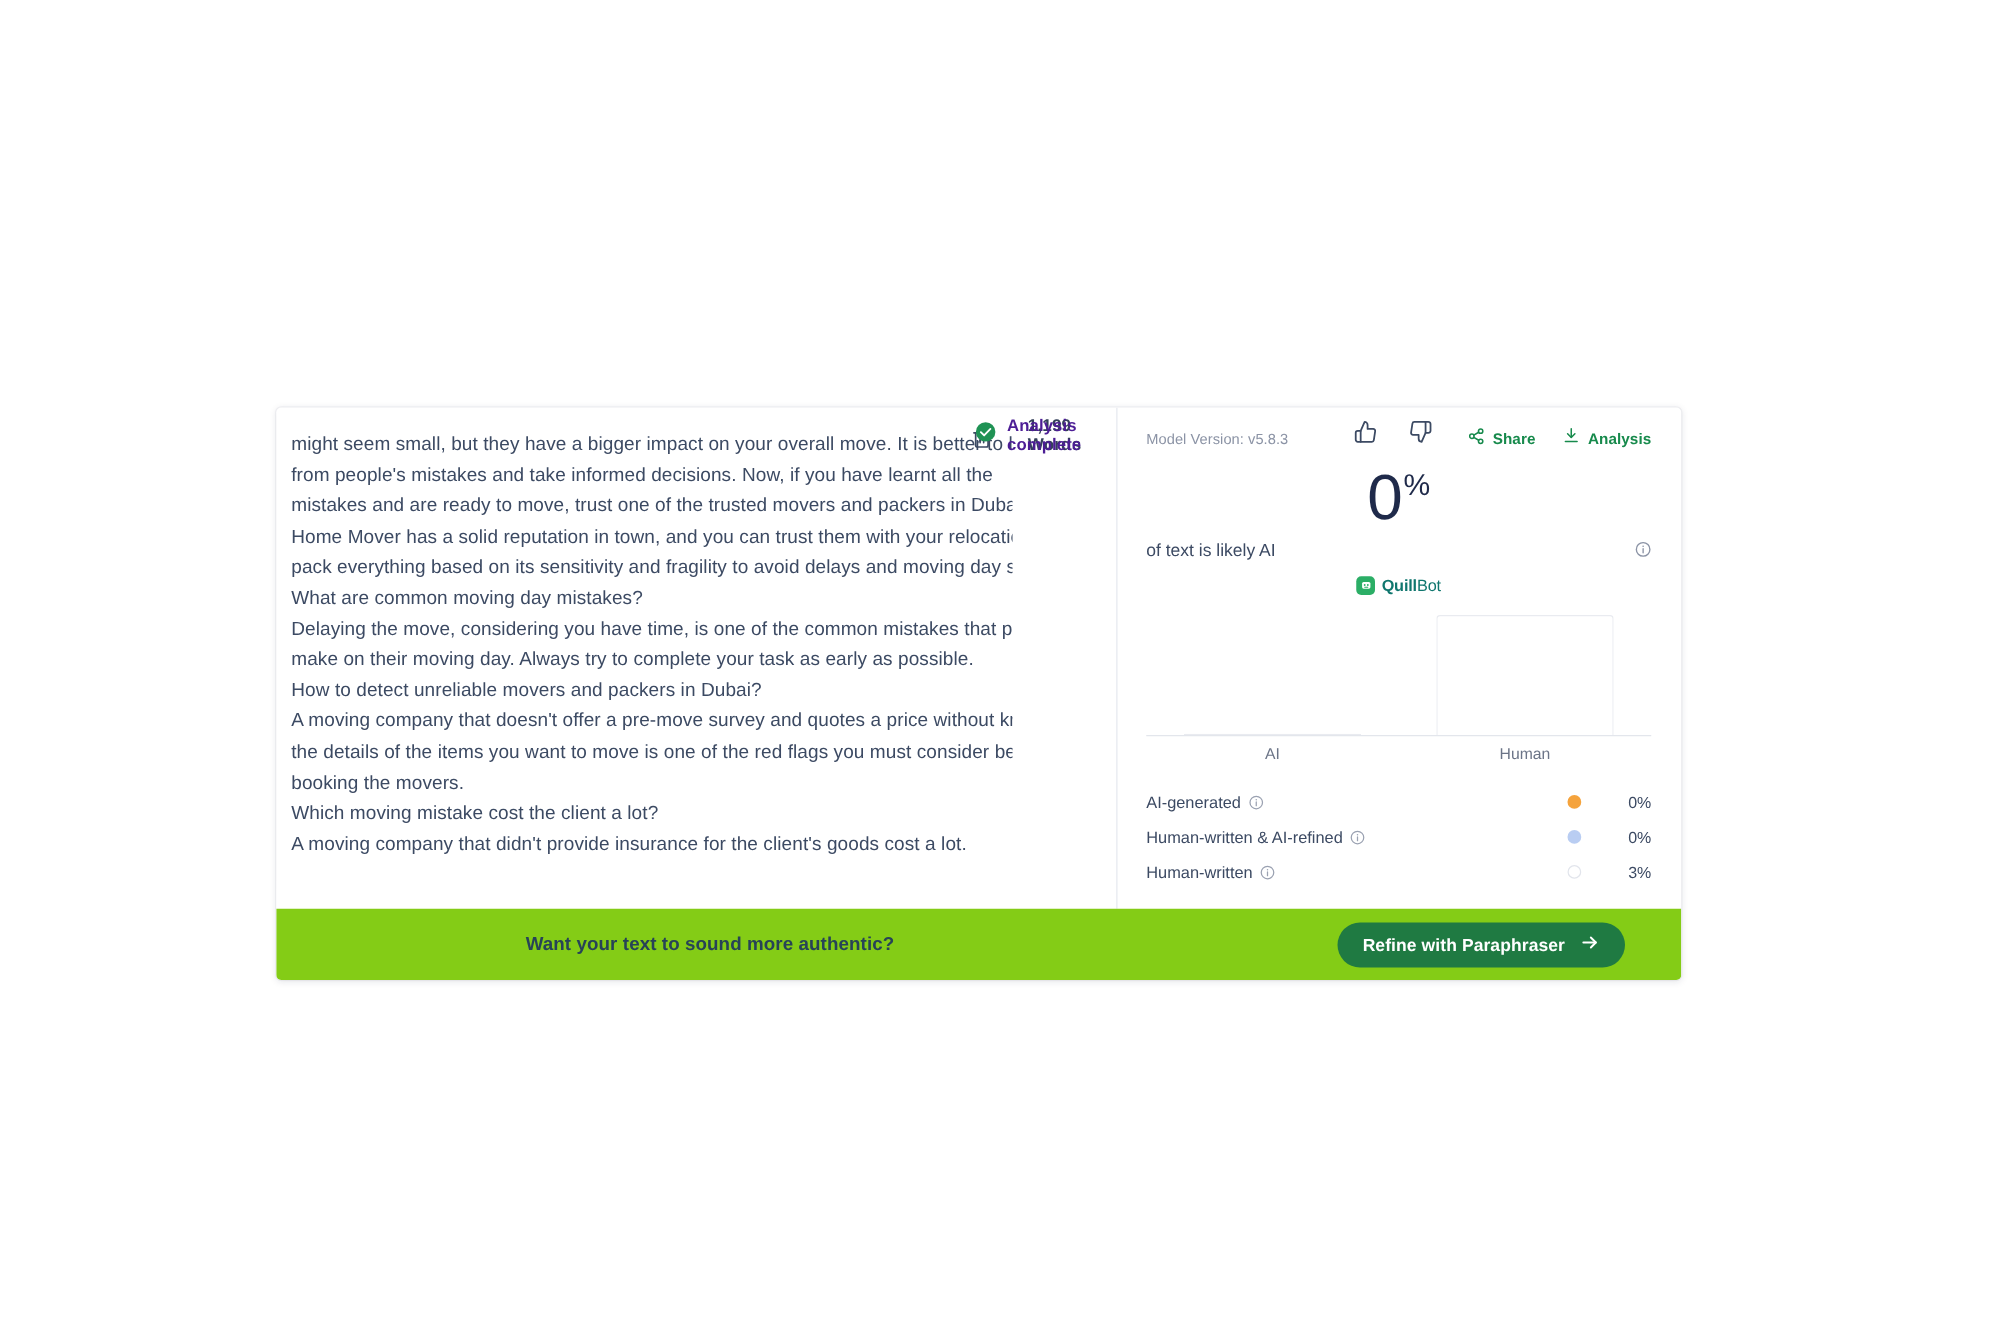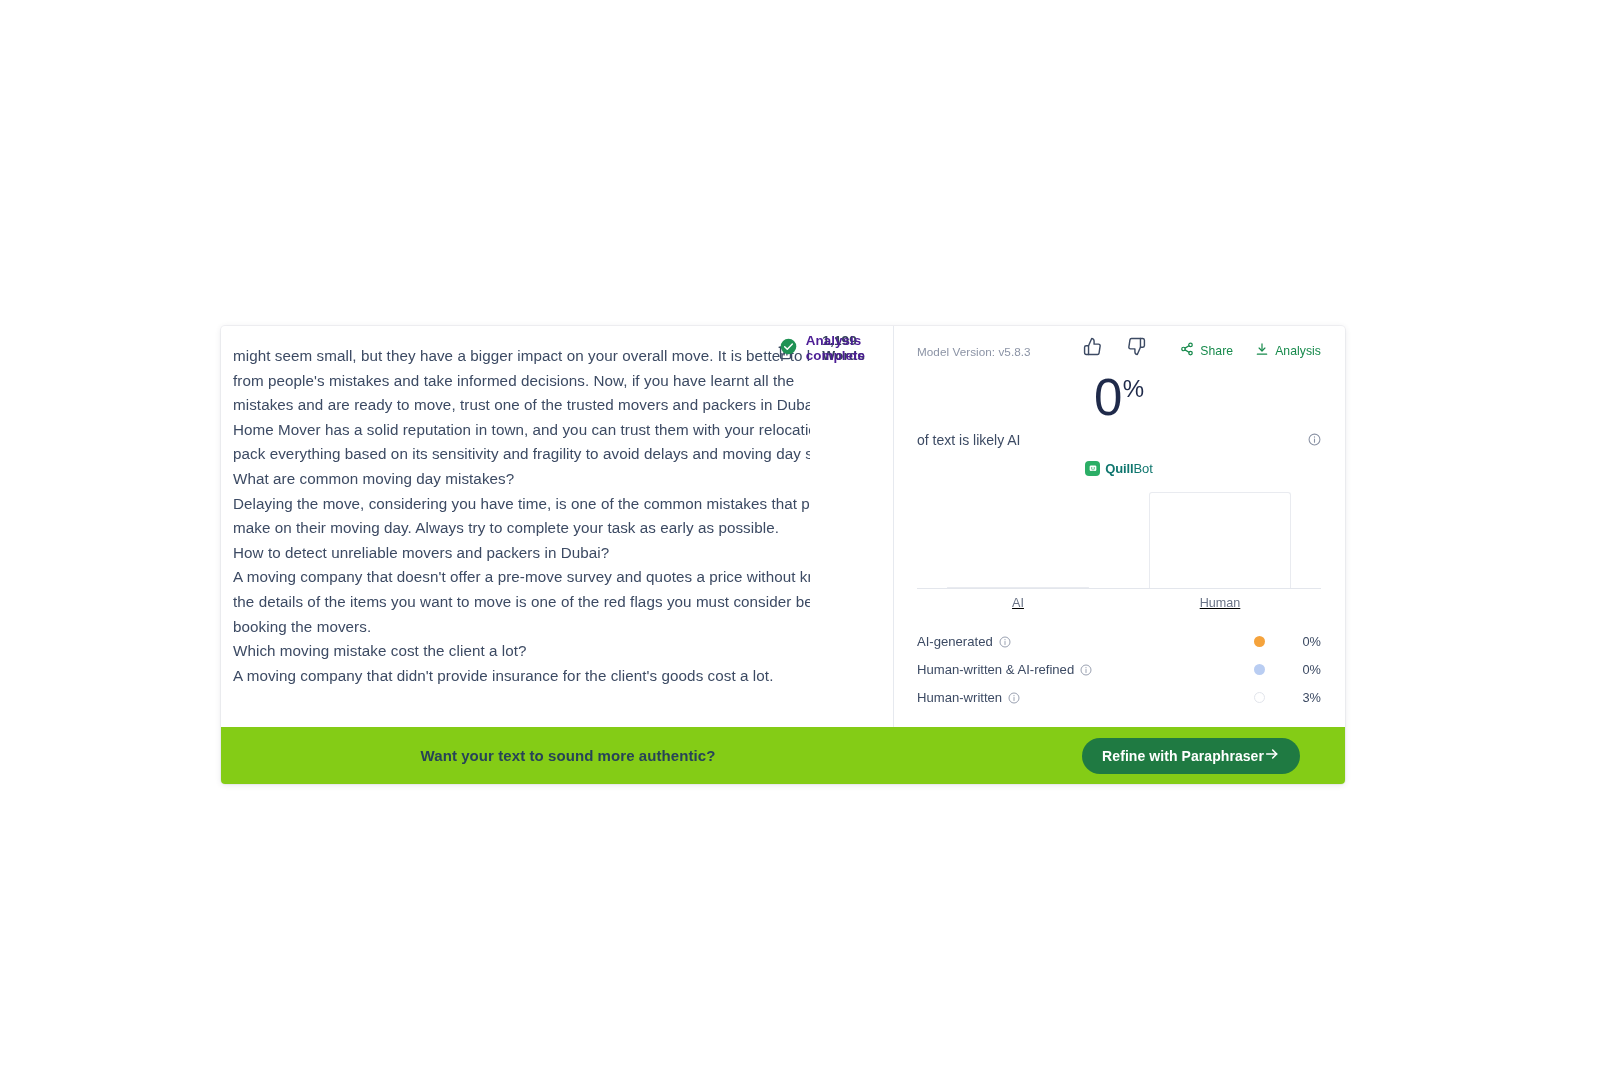--- a/index.html
+++ b/index.html
@@ -166,21 +166,21 @@
     align-items: center;
   }
   .action-link {
     display: flex;
     align-items: center;
     gap: 6px;
     cursor: pointer;
   }
   .action-link .lbl {
     font-size: 12.2px;
-    font-weight: normal;
+    font-weight: bold;
     color: #178a4c;
     letter-spacing: .005em;
   }
 
   #score-block {
     margin-top: 12px;
     text-align: center;
   }
   #score-line {
     display: flex;
@@ -230,21 +230,20 @@
     font-weight: bold;
     letter-spacing: -0.01em;
   }
   #brand-name .light { font-weight: normal; }
 
   
   #chart {
     margin-top: 16px;
     position: relative;
     height: 118px;
-    text-decoration: underline;
   }
   #chart-plot {
     position: relative;
     height: 97px;
     display: flex;
     align-items: flex-end;
     border-bottom: 1px solid #e3e6ec;
   }
   .bar-col {
     flex: 1 1 50%;
@@ -331,20 +330,21 @@
     padding: 0 20px;
     background: #1f7a42;
     border: none;
     border-radius: 18px;
     color: #ffffff;
     font-size: 14px;
     font-weight: bold;
     font-family: "Liberation Sans", sans-serif;
     display: flex;
     align-items: center;
+    gap: 12px;
     cursor: pointer;
     letter-spacing: .005em;
   }
 
   .info-ico { display: inline-flex; align-items: center; }
 </style>
 </head>
 <body>
 
 <div id="stage">

